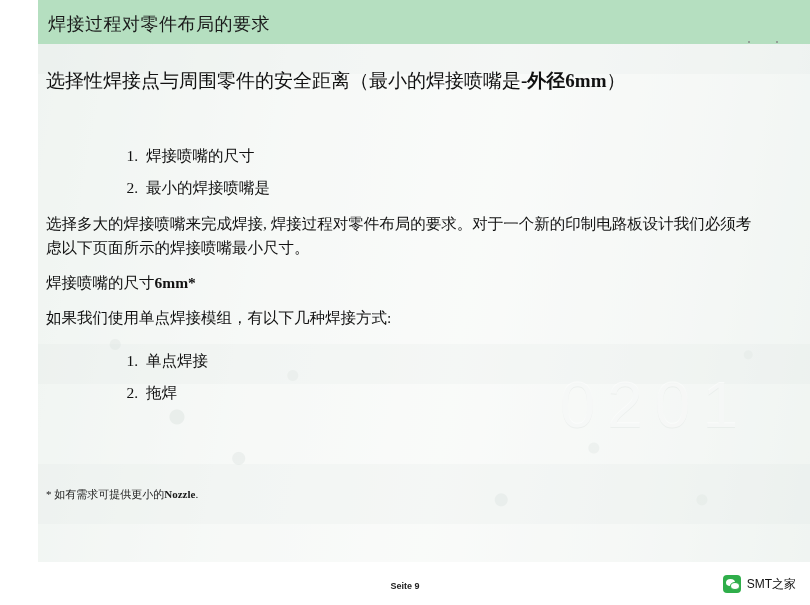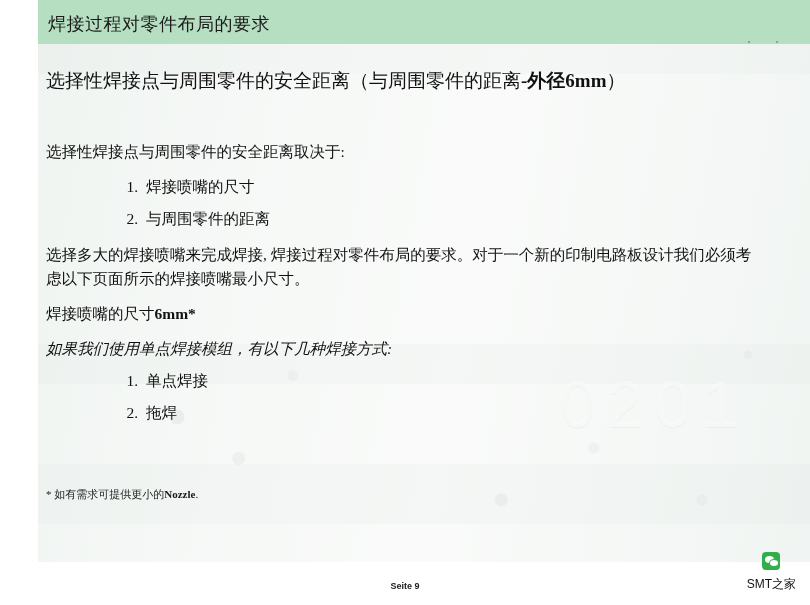--- a/index.html
+++ b/index.html
@@ -133,21 +133,21 @@
     position: absolute;
     left: 8px;
     top: 96px;
     width: 720px;
     font-size: 15.5px;
     color: #111111;
     line-height: 1.55;
     font-family: "Liberation Serif", serif;
   }
   .para { margin: 0 0 11px 0; }
-  .para.tight { margin-bottom: 8px; font-style: italic; }
+  .para.tight { margin-bottom: 19px; }
   ol.numlist {
     margin: 4px 0 12px 0;
     padding-left: 96px;
     list-style-position: outside;
   }
   ol.numlist li {
     margin: 0 0 8px 0;
     font-size: 15.5px;
     padding-left: 4px;
   }
@@ -175,21 +175,20 @@
     z-index: 8;
   }
   .wechat-tag {
     position: absolute;
     right: 14px;
     bottom: 12px;
     display: flex;
     align-items: center;
     gap: 6px;
     z-index: 9;
-    flex-direction: column;
   }
   .wechat-icon {
     width: 18px;
     height: 18px;
     border-radius: 4px;
     background: #2fae4a;
     position: relative;
     display: inline-block;
   }
   .wechat-icon::before {
@@ -248,30 +247,29 @@
   <div class="header-title">焊接过程对零件布局的要求</div>
 
   <div class="header-dots">
     <span class="d1"></span>
     <span class="d2"></span>
   </div>
 
   <div class="content">
 
     <div class="subtitle">
-      <span>选择性焊接点与周围零件的安全距离（与周围零件的距离</span><b>-外径6mm</b><span>）</span>
+      <span>选择性焊接点与周围零件的安全距离（最小的焊接喷嘴是</span><b>-外径6mm</b><span>）</span>
     </div>
 
     <div class="body-block">
 
-      <p class="para">选择性焊接点与周围零件的安全距离取决于:</p>
 
       <ol class="numlist">
         <li>焊接喷嘴的尺寸</li>
-        <li>与周围零件的距离</li>
+        <li>最小的焊接喷嘴是</li>
       </ol>
 
       <p class="para">选择多大的焊接喷嘴来完成焊接, 焊接过程对零件布局的要求。对于一个新的印制电路板设计我们必须考虑以下页面所示的焊接喷嘴最小尺寸。</p>
 
       <p class="para">
         <span>焊接喷嘴的尺寸</span><b>6mm*</b>
       </p>
 
 
       <p class="para tight">如果我们使用单点焊接模组，有以下几种焊接方式:</p>

